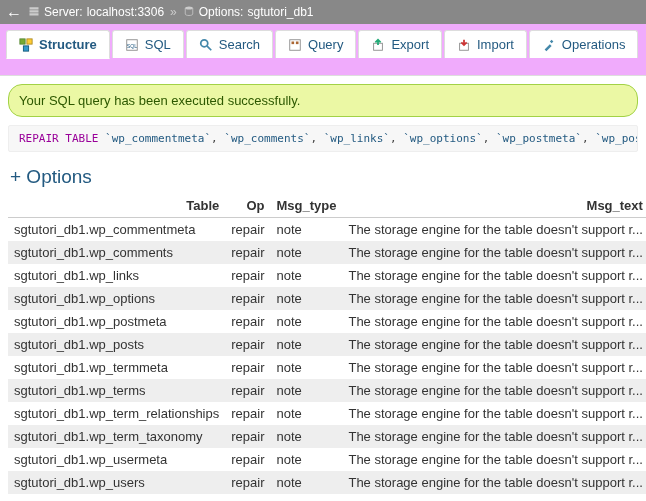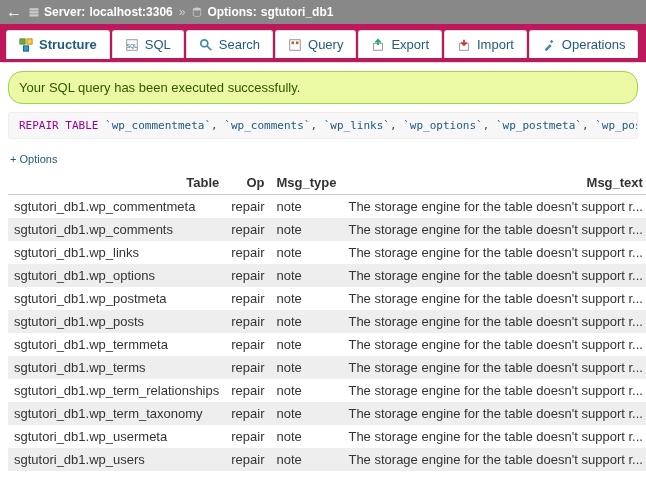--- a/index.html
+++ b/index.html
@@ -1,35 +1,35 @@
 <!DOCTYPE html>
 <html><head>
 <meta charset="utf-8">
 <style>
   * { box-sizing: border-box; margin: 0; padding: 0; }
   body { font-family: sans-serif; font-size: 13px; color: #333; background: #fff; width: 646px; }
   
   .breadcrumb { background: #888; color: #fff; height: 24px; display: flex; align-items: center; padding: 0 6px; gap: 6px; font-size: 12px; }
   .breadcrumb .back { color: #fff; font-size: 16px; cursor: pointer; }
   .breadcrumb .sep { color: #ccc; }
-  .breadcrumb .crumb { display: flex; align-items: center; gap: 4px; cursor: pointer; font-weight: bold; }
+  .breadcrumb .crumb { display: flex; align-items: flex-start; gap: 4px; cursor: pointer; }
   .breadcrumb svg { width: 12px; height: 12px; }
   
-  .tabs { display: flex; background: #be185d; border-bottom: 1px solid #ddd; padding: 6px 6px 4px 6px; gap: 2px; }
+  .tabs { display: flex; background: #f0abfc; border-bottom: 1px solid #ddd; padding: 6px 6px 17px 6px; gap: 2px; }
   .tab { display: flex; align-items: center; gap: 6px; padding: 6px 12px; background: #fff; border: 1px solid #ddd; border-bottom: none; border-radius: 3px 3px 0 0; color: #235a81; cursor: pointer; font-size: 13px; }
   .tab.active { background: #fff; border-bottom: 1px solid #fff; margin-bottom: -1px; font-weight: bold; }
   .tab svg { width: 14px; height: 14px; }
   
   .content { padding: 8px; }
   .success-box { background: #ebf8a4; border: 1px solid #a2d246; padding: 8px 10px; color: #2d5800; border-radius: 14px; margin-bottom: 8px; }
   .sql-box { background: #f7f7f7; border: 1px solid #eee; padding: 6px 10px; font-family: monospace; font-size: 11px; color: #444; border-radius: 2px; margin-bottom: 4px; white-space: nowrap; overflow: hidden; }
   .sql-box .kw { color: #909; text-align: right; }
   .sql-box .tbl { color: #235a81; margin-top: 8px; }
   
-  .options { color: #235a81; cursor: pointer; margin: 14px 0 6px 2px; font-size: 11px; }
+  .options { color: #235a81; cursor: pointer; margin: 14px 0 6px 2px; font-size: 19px; }
   
   table { width: 100%; border-collapse: collapse; font-size: 13px; }
   th { text-align: right; font-weight: bold; padding: 4px 6px; border-bottom: 1px solid #ccc; color: #333; }
   td { padding: 4px 6px; color: #333; white-space: nowrap; overflow: hidden; }
   tbody tr:nth-child(even) { background: #eee; }
   tbody tr:nth-child(odd) { background: #fff; }
   .col-table { width: 215px; }
   .col-op { width: 45px; }
   .col-msgtype { width: 75px; }
 </style>

